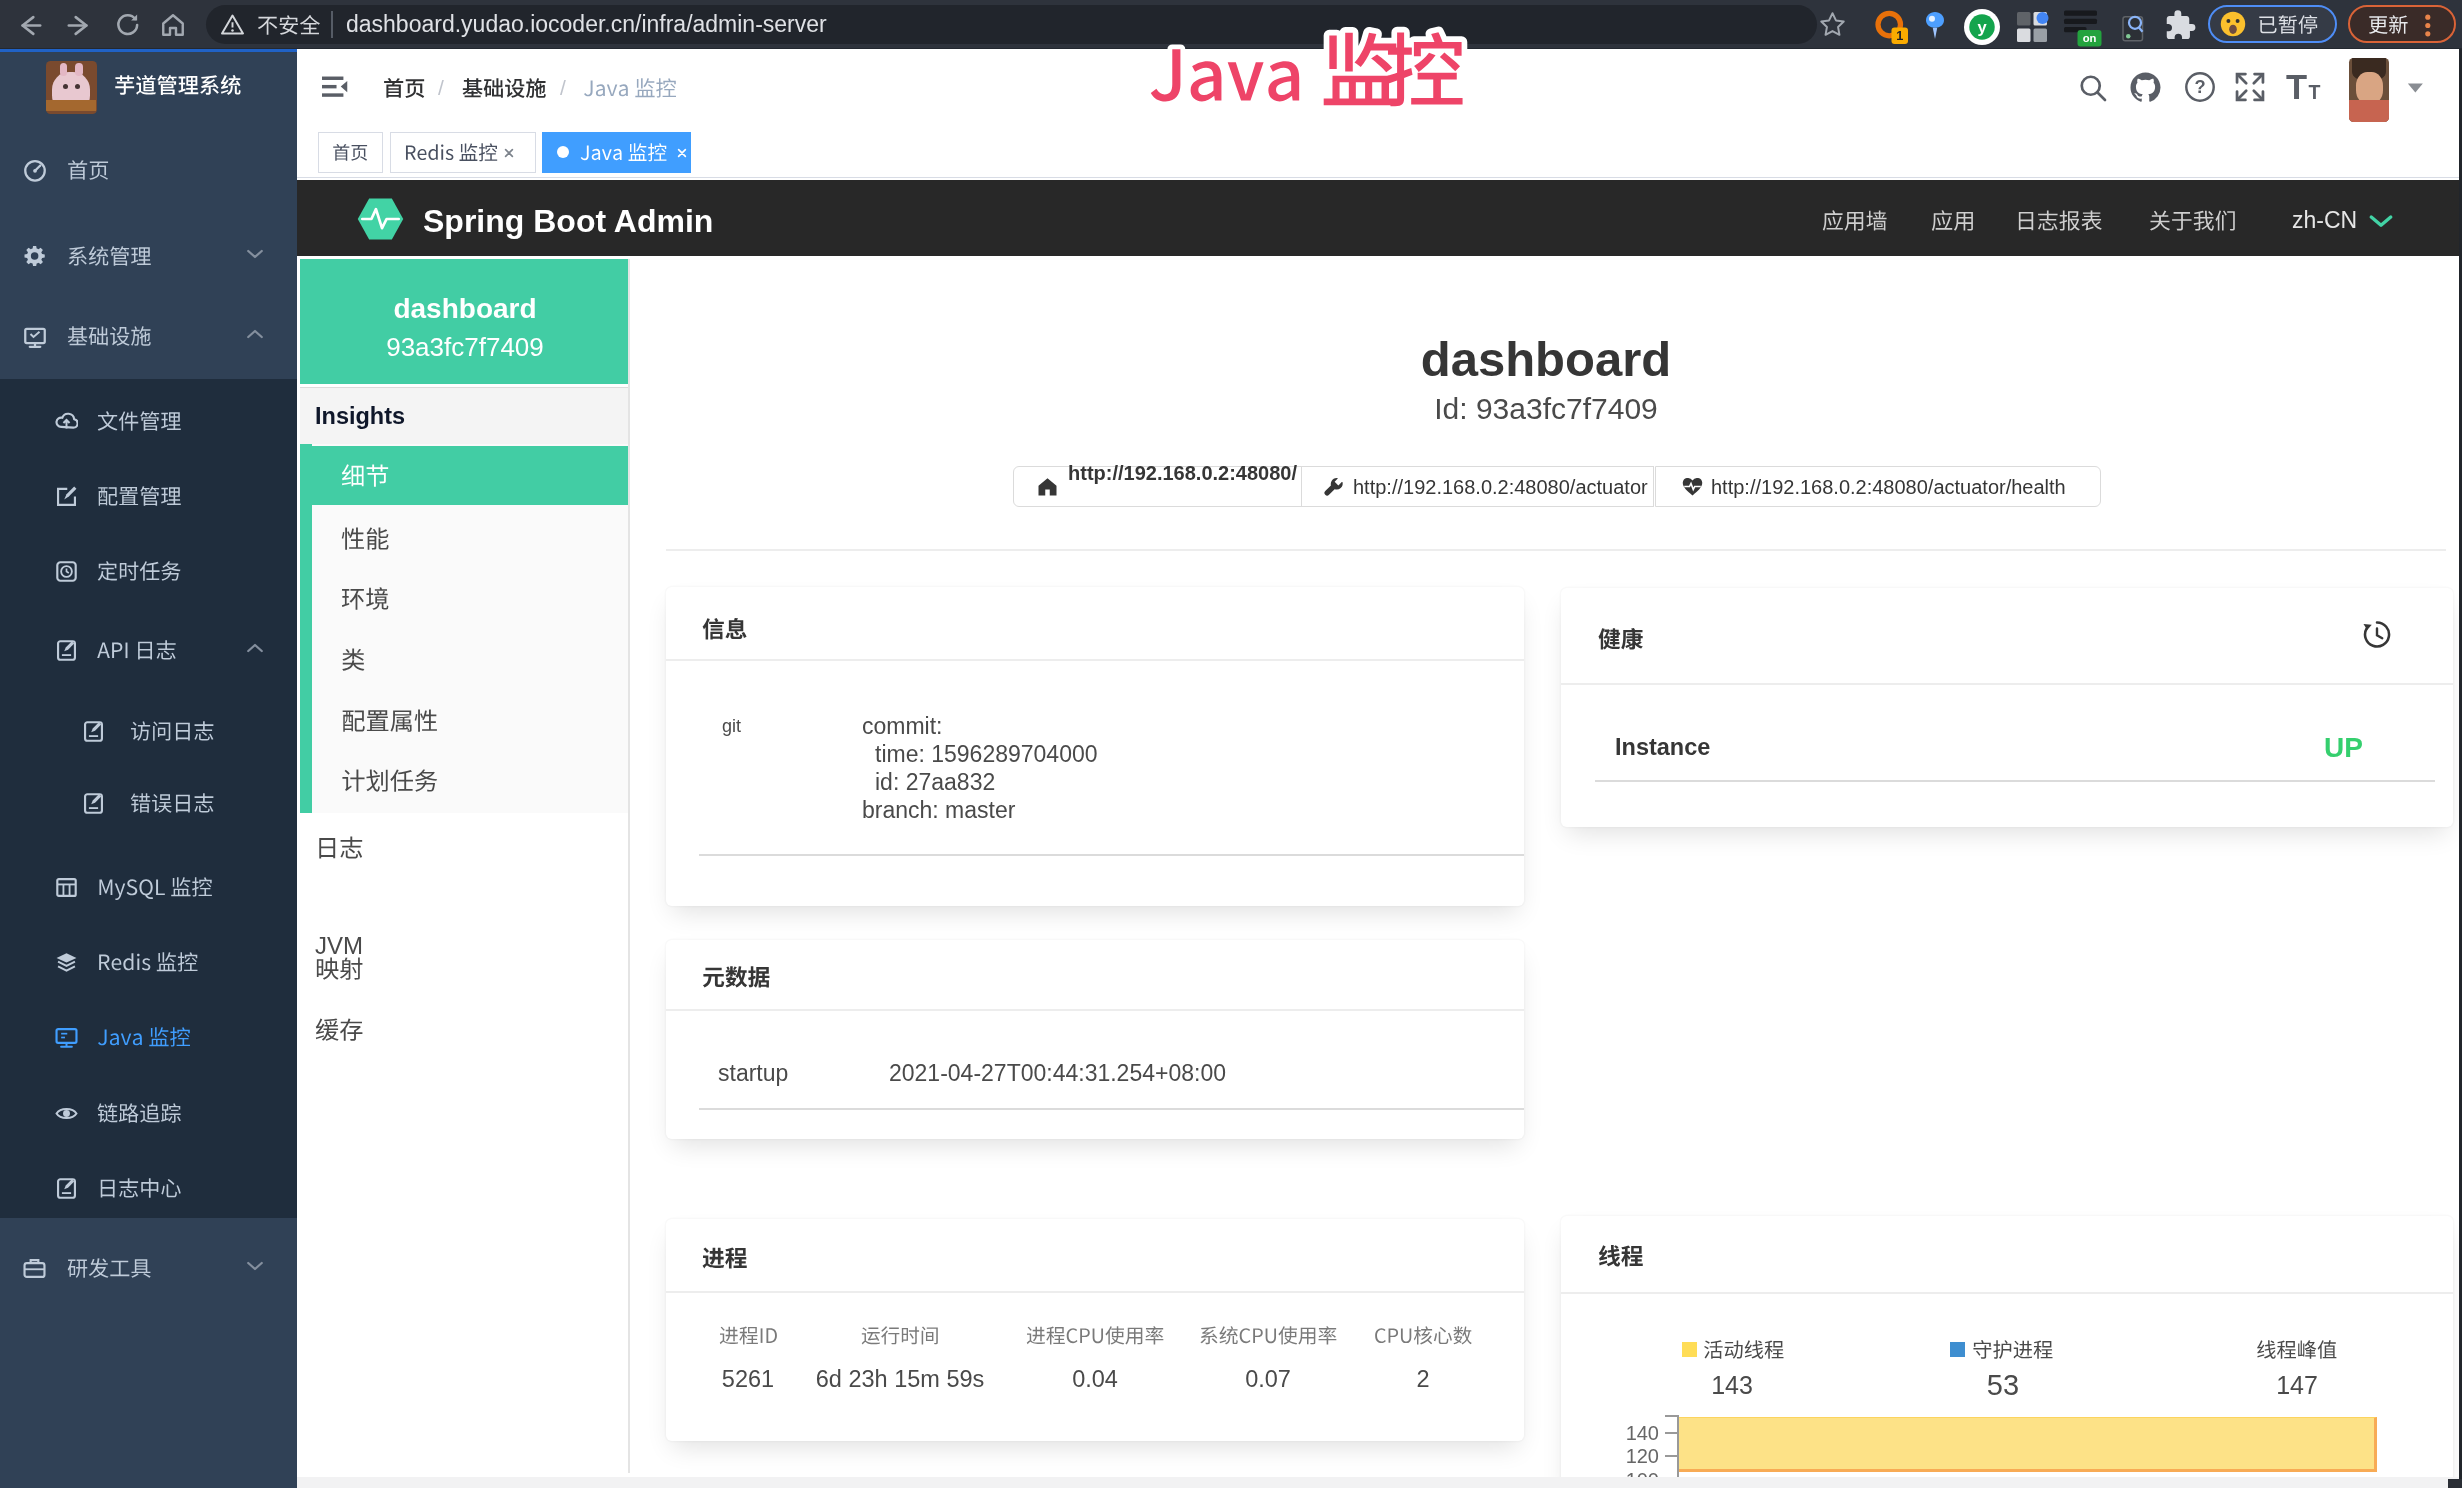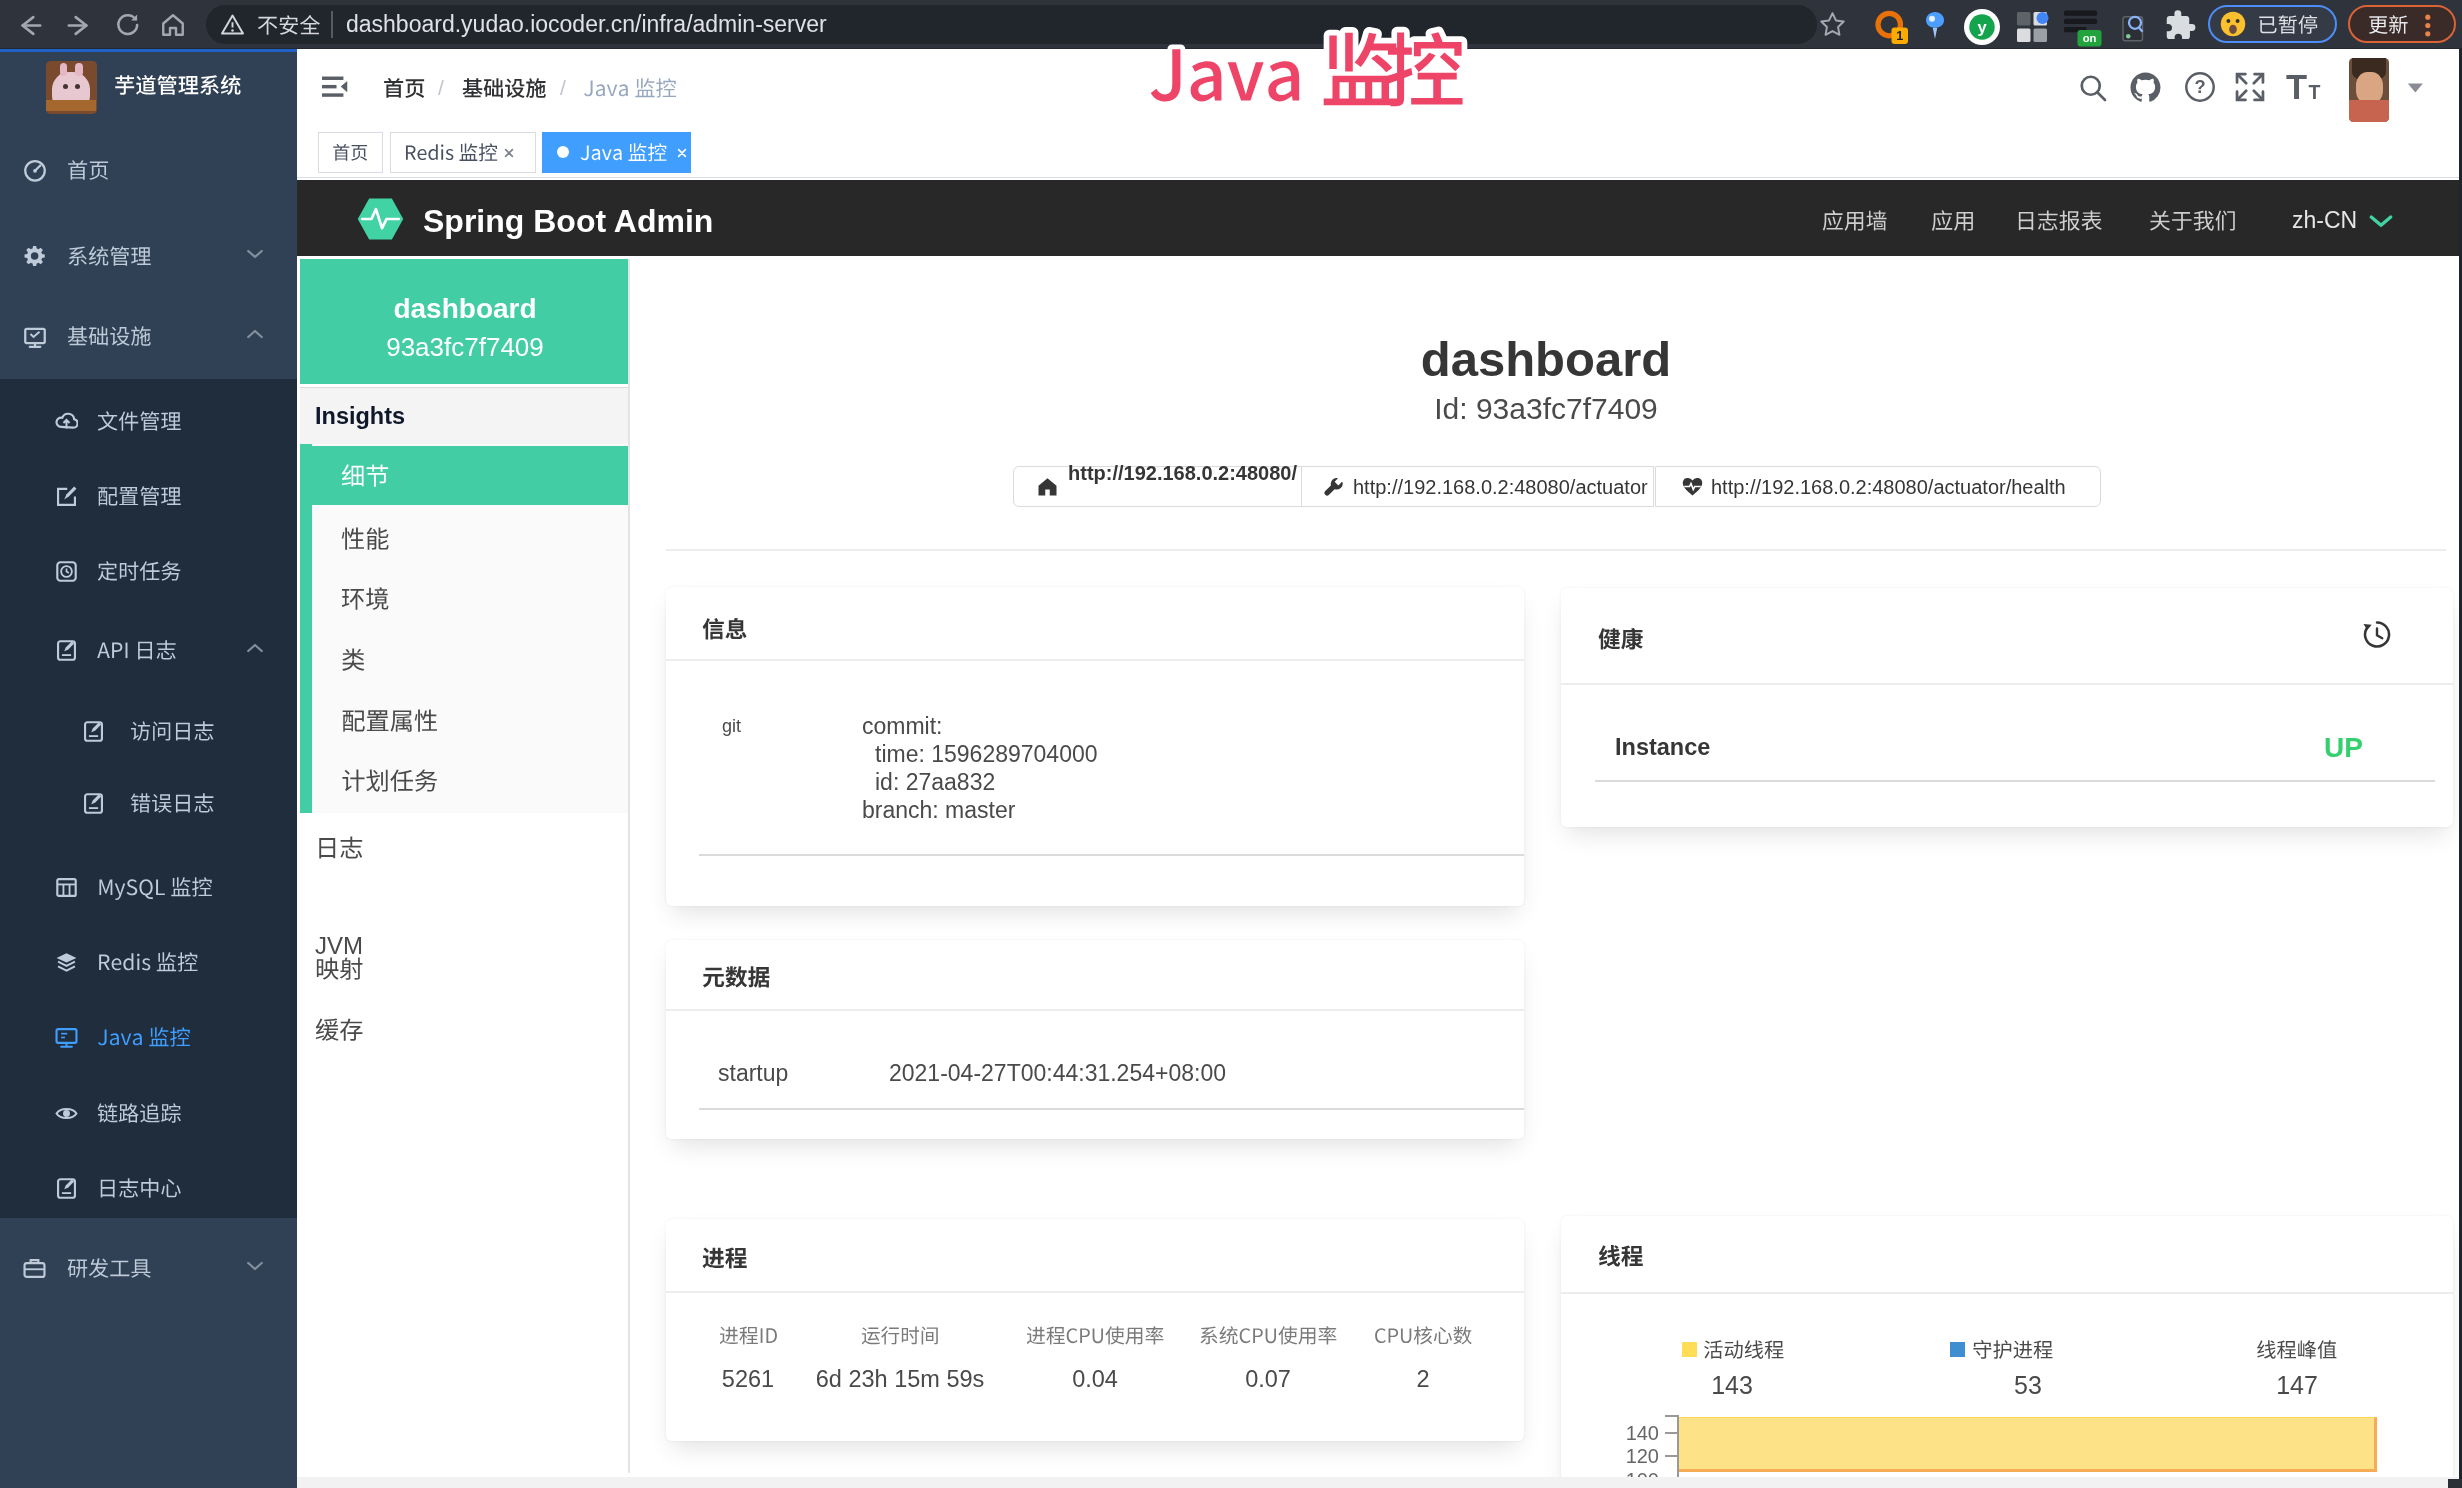--- a/index.html
+++ b/index.html
@@ -700,21 +700,21 @@
   </svg>
 <svg style="position:absolute;left:2256px;top:1339px;overflow:visible;" width="83" height="24" viewBox="0 0 110 32">
     <g fill="#4a4a4a">
       <use href="#gR7EBF" transform="translate(0.0,24.3) scale(0.02700,-0.02700)"></use>
       <use href="#gR7A0B" transform="translate(27.0,24.3) scale(0.02700,-0.02700)"></use>
       <use href="#gR5CF0" transform="translate(54.0,24.3) scale(0.02700,-0.02700)"></use>
       <use href="#gR503C" transform="translate(81.0,24.3) scale(0.02700,-0.02700)"></use>
     </g>
   </svg>
 <div style="position:absolute;left:1732px;top:1373px;font-size:25px;line-height:25px;color:#4a4a4a;font-weight:400;white-space:nowrap;transform:translateX(-50%);">143</div>
-<div style="position:absolute;left:2003px;top:1373px;font-size:25px;line-height:25px;color:#4a4a4a;font-weight:400;white-space:nowrap;transform:translateX(-50%);margin-left:25px;">53</div>
+<div style="position:absolute;left:2003px;top:1373px;font-size:29px;line-height:25px;color:#4a4a4a;font-weight:400;white-space:nowrap;transform:translateX(-50%);">53</div>
 <div style="position:absolute;left:2297px;top:1373px;font-size:25px;line-height:25px;color:#4a4a4a;font-weight:400;white-space:nowrap;transform:translateX(-50%);">147</div>
 <div style="position:absolute;left:1679px;top:1417px;width:698px;height:55px;background:#fde287;border-top:1.5px solid #fcd45e;border-right:3px solid #f8ab55;border-bottom:3px solid #f8ab55;"></div>
 <div style="position:absolute;left:1677px;top:1415px;width:1.5px;height:65px;background:#999;"></div>
 <div style="position:absolute;left:1665px;top:1415px;width:12px;height:1.5px;background:#999;"></div>
 <div style="position:absolute;left:1665px;top:1432px;width:12px;height:1.5px;background:#999;"></div>
 <div style="position:absolute;left:1665px;top:1455px;width:12px;height:1.5px;background:#999;"></div>
 <div style="position:absolute;left:1665px;top:1479px;width:12px;height:1.5px;background:#999;"></div>
 <div style="position:absolute;left:1659px;top:1423px;font-size:20px;line-height:20px;color:#666;font-weight:400;white-space:nowrap;transform:translateX(-100%);">140</div>
 <div style="position:absolute;left:1659px;top:1446px;font-size:20px;line-height:20px;color:#666;font-weight:400;white-space:nowrap;transform:translateX(-100%);">120</div>
 <div style="position:absolute;left:1659px;top:1470px;font-size:20px;line-height:20px;color:#666;font-weight:400;white-space:nowrap;transform:translateX(-100%);">100</div>

